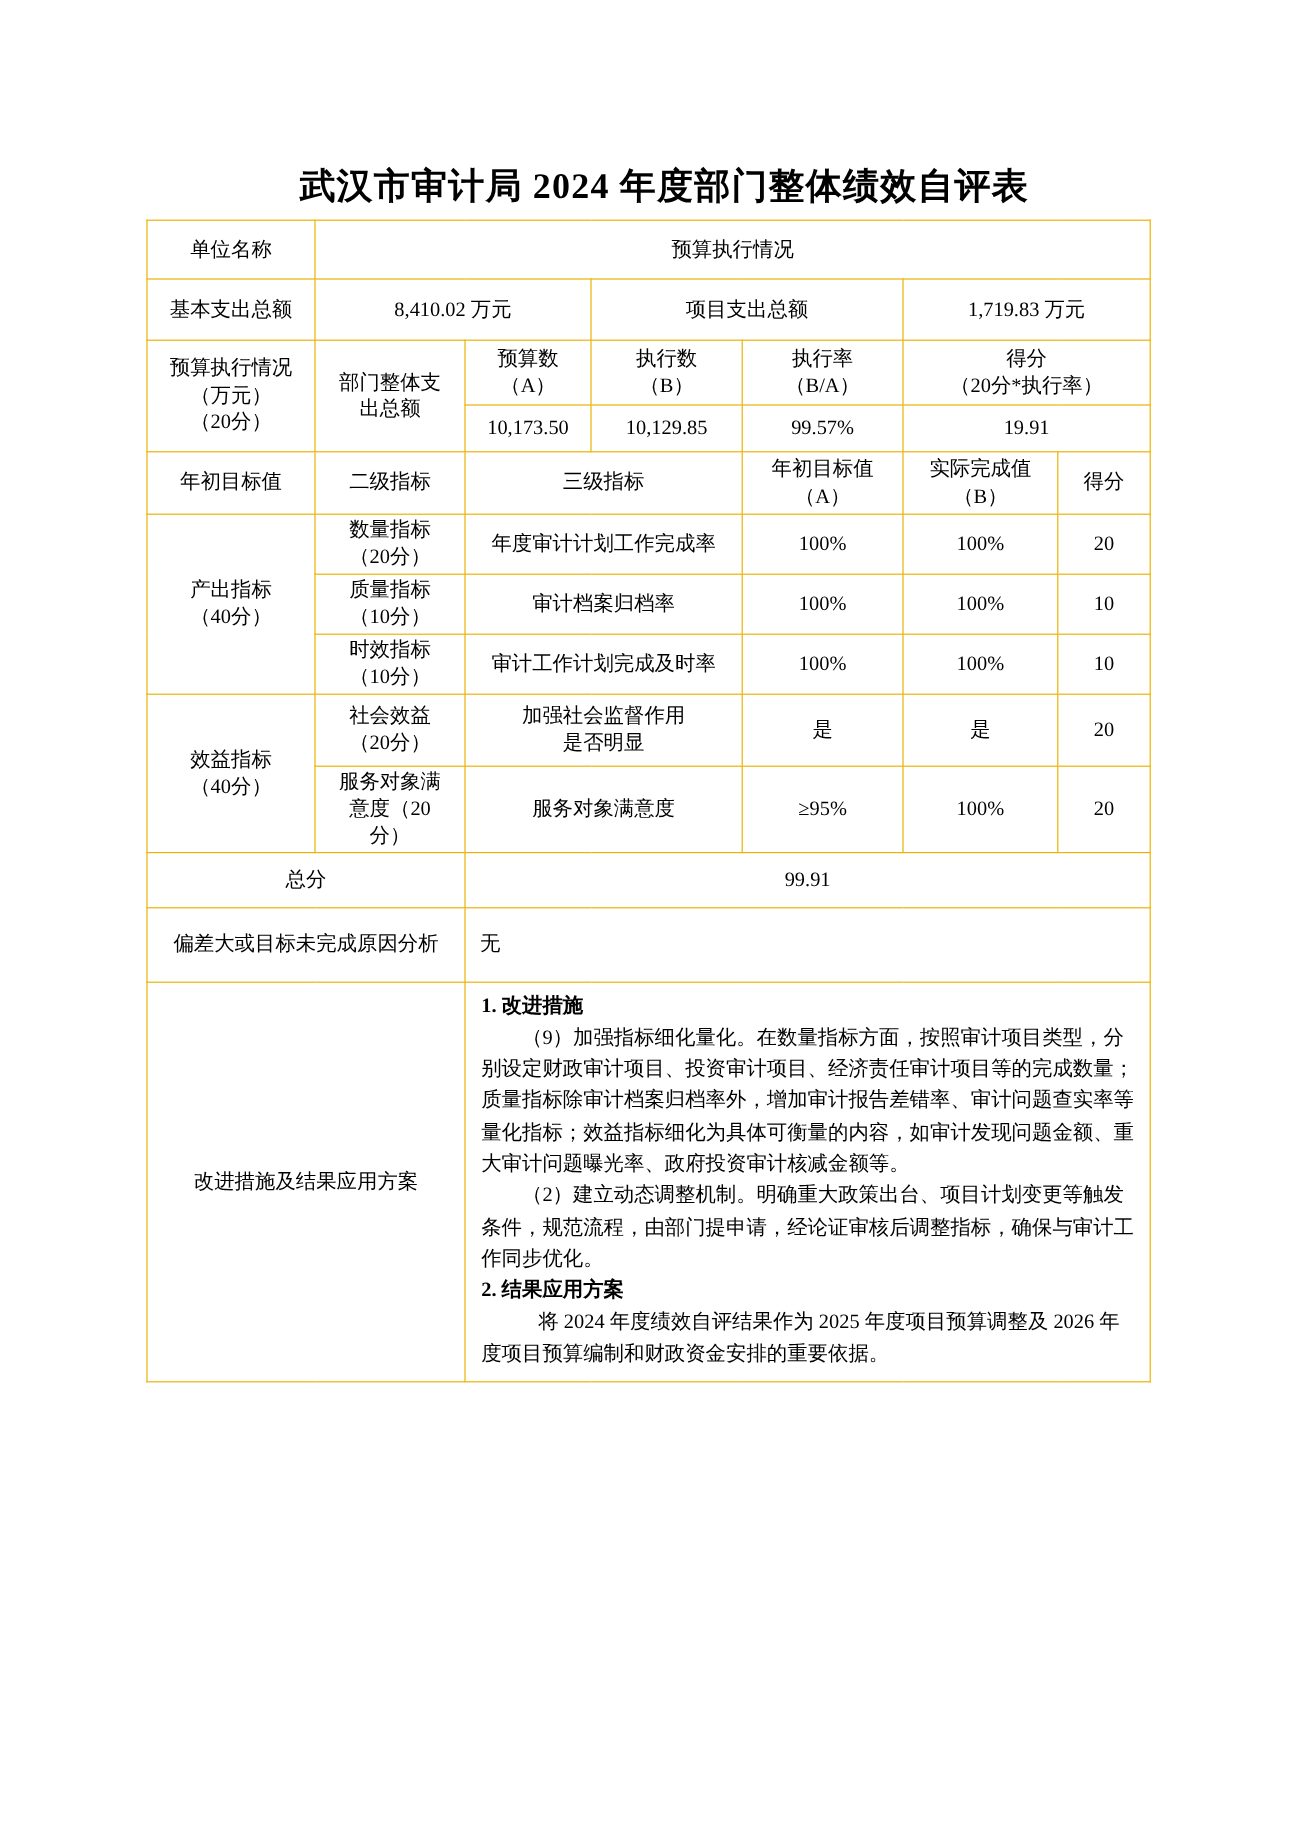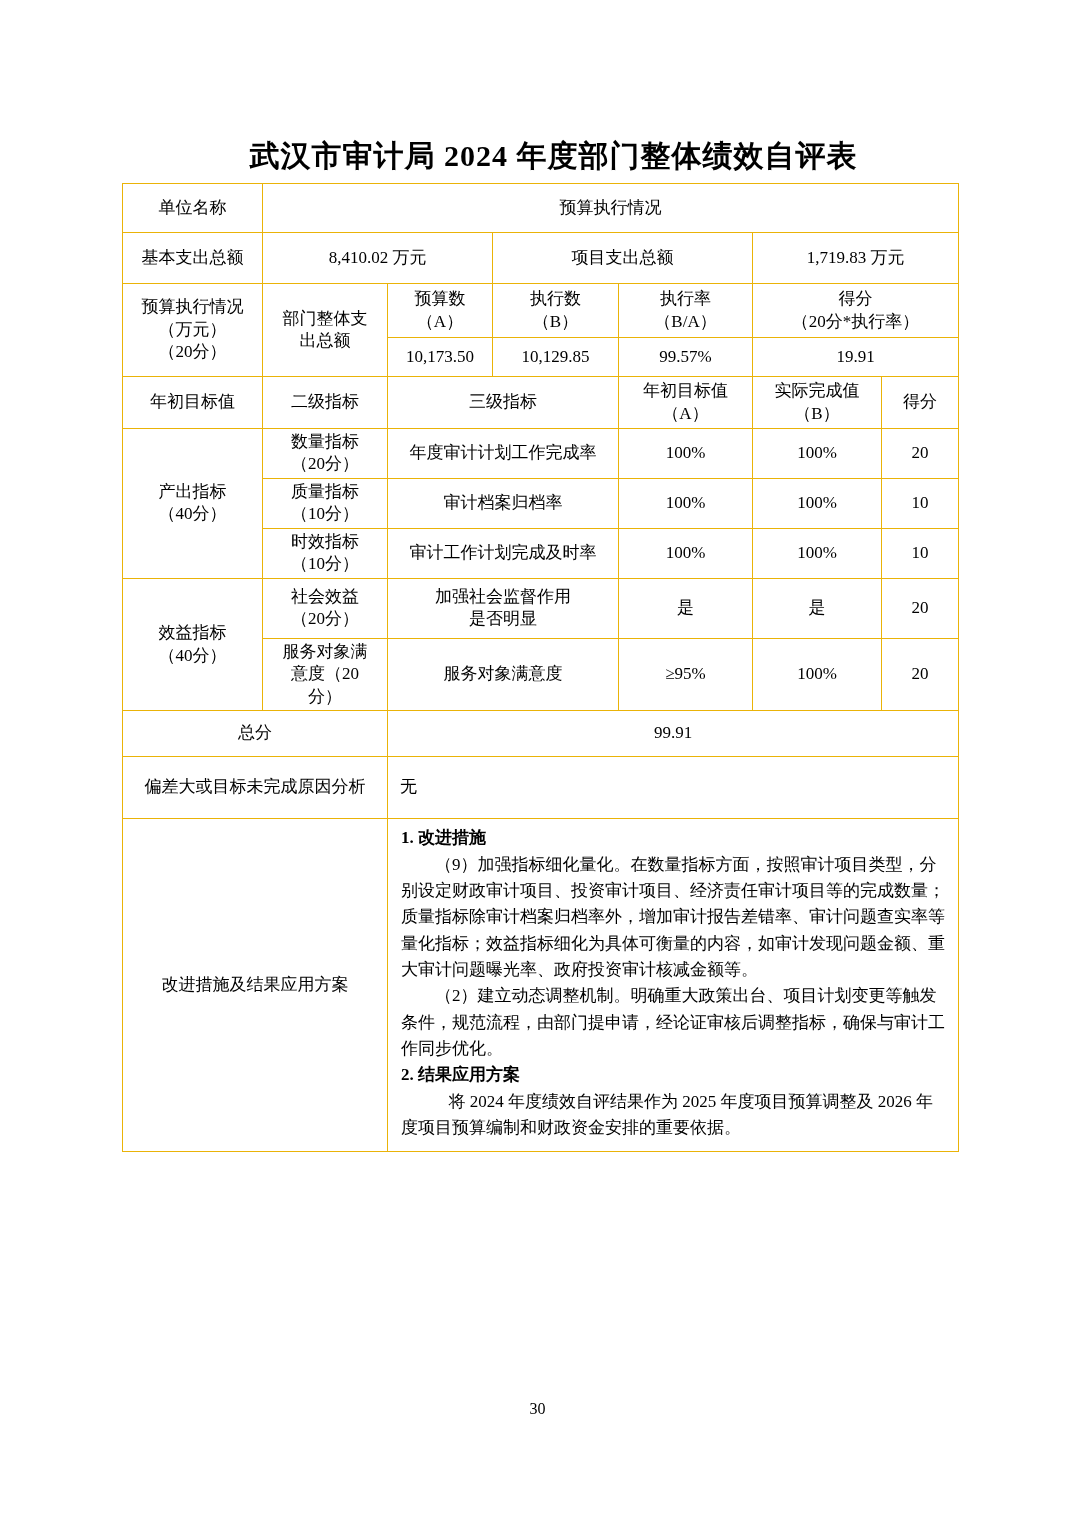--- a/index.html
+++ b/index.html
@@ -192,15 +192,14 @@
         <div class="lt-heading">1. 改进措施</div>
         <div class="lt-para">（9）加强指标细化量化。在数量指标方面，按照审计项目类型，分别设定财政审计项目、投资审计项目、经济责任审计项目等的完成数量；质量指标除审计档案归档率外，增加审计报告差错率、审计问题查实率等量化指标；效益指标细化为具体可衡量的内容，如审计发现问题金额、重大审计问题曝光率、政府投资审计核减金额等。</div>
         <div class="lt-para">（2）建立动态调整机制。明确重大政策出台、项目计划变更等触发条件，规范流程，由部门提申请，经论证审核后调整指标，确保与审计工作同步优化。</div>
         <div class="lt-heading">2. 结果应用方案</div>
         <div class="lt-para-deep">将 2024 年度绩效自评结果作为 2025 年度项目预算调整及 2026 年度项目预算编制和财政资金安排的重要依据。</div>
       </td>
     </tr>
   </tbody>
     </table>
 
-  <div class="footer">30</div>
 
 </div>
 
 </body></html>

